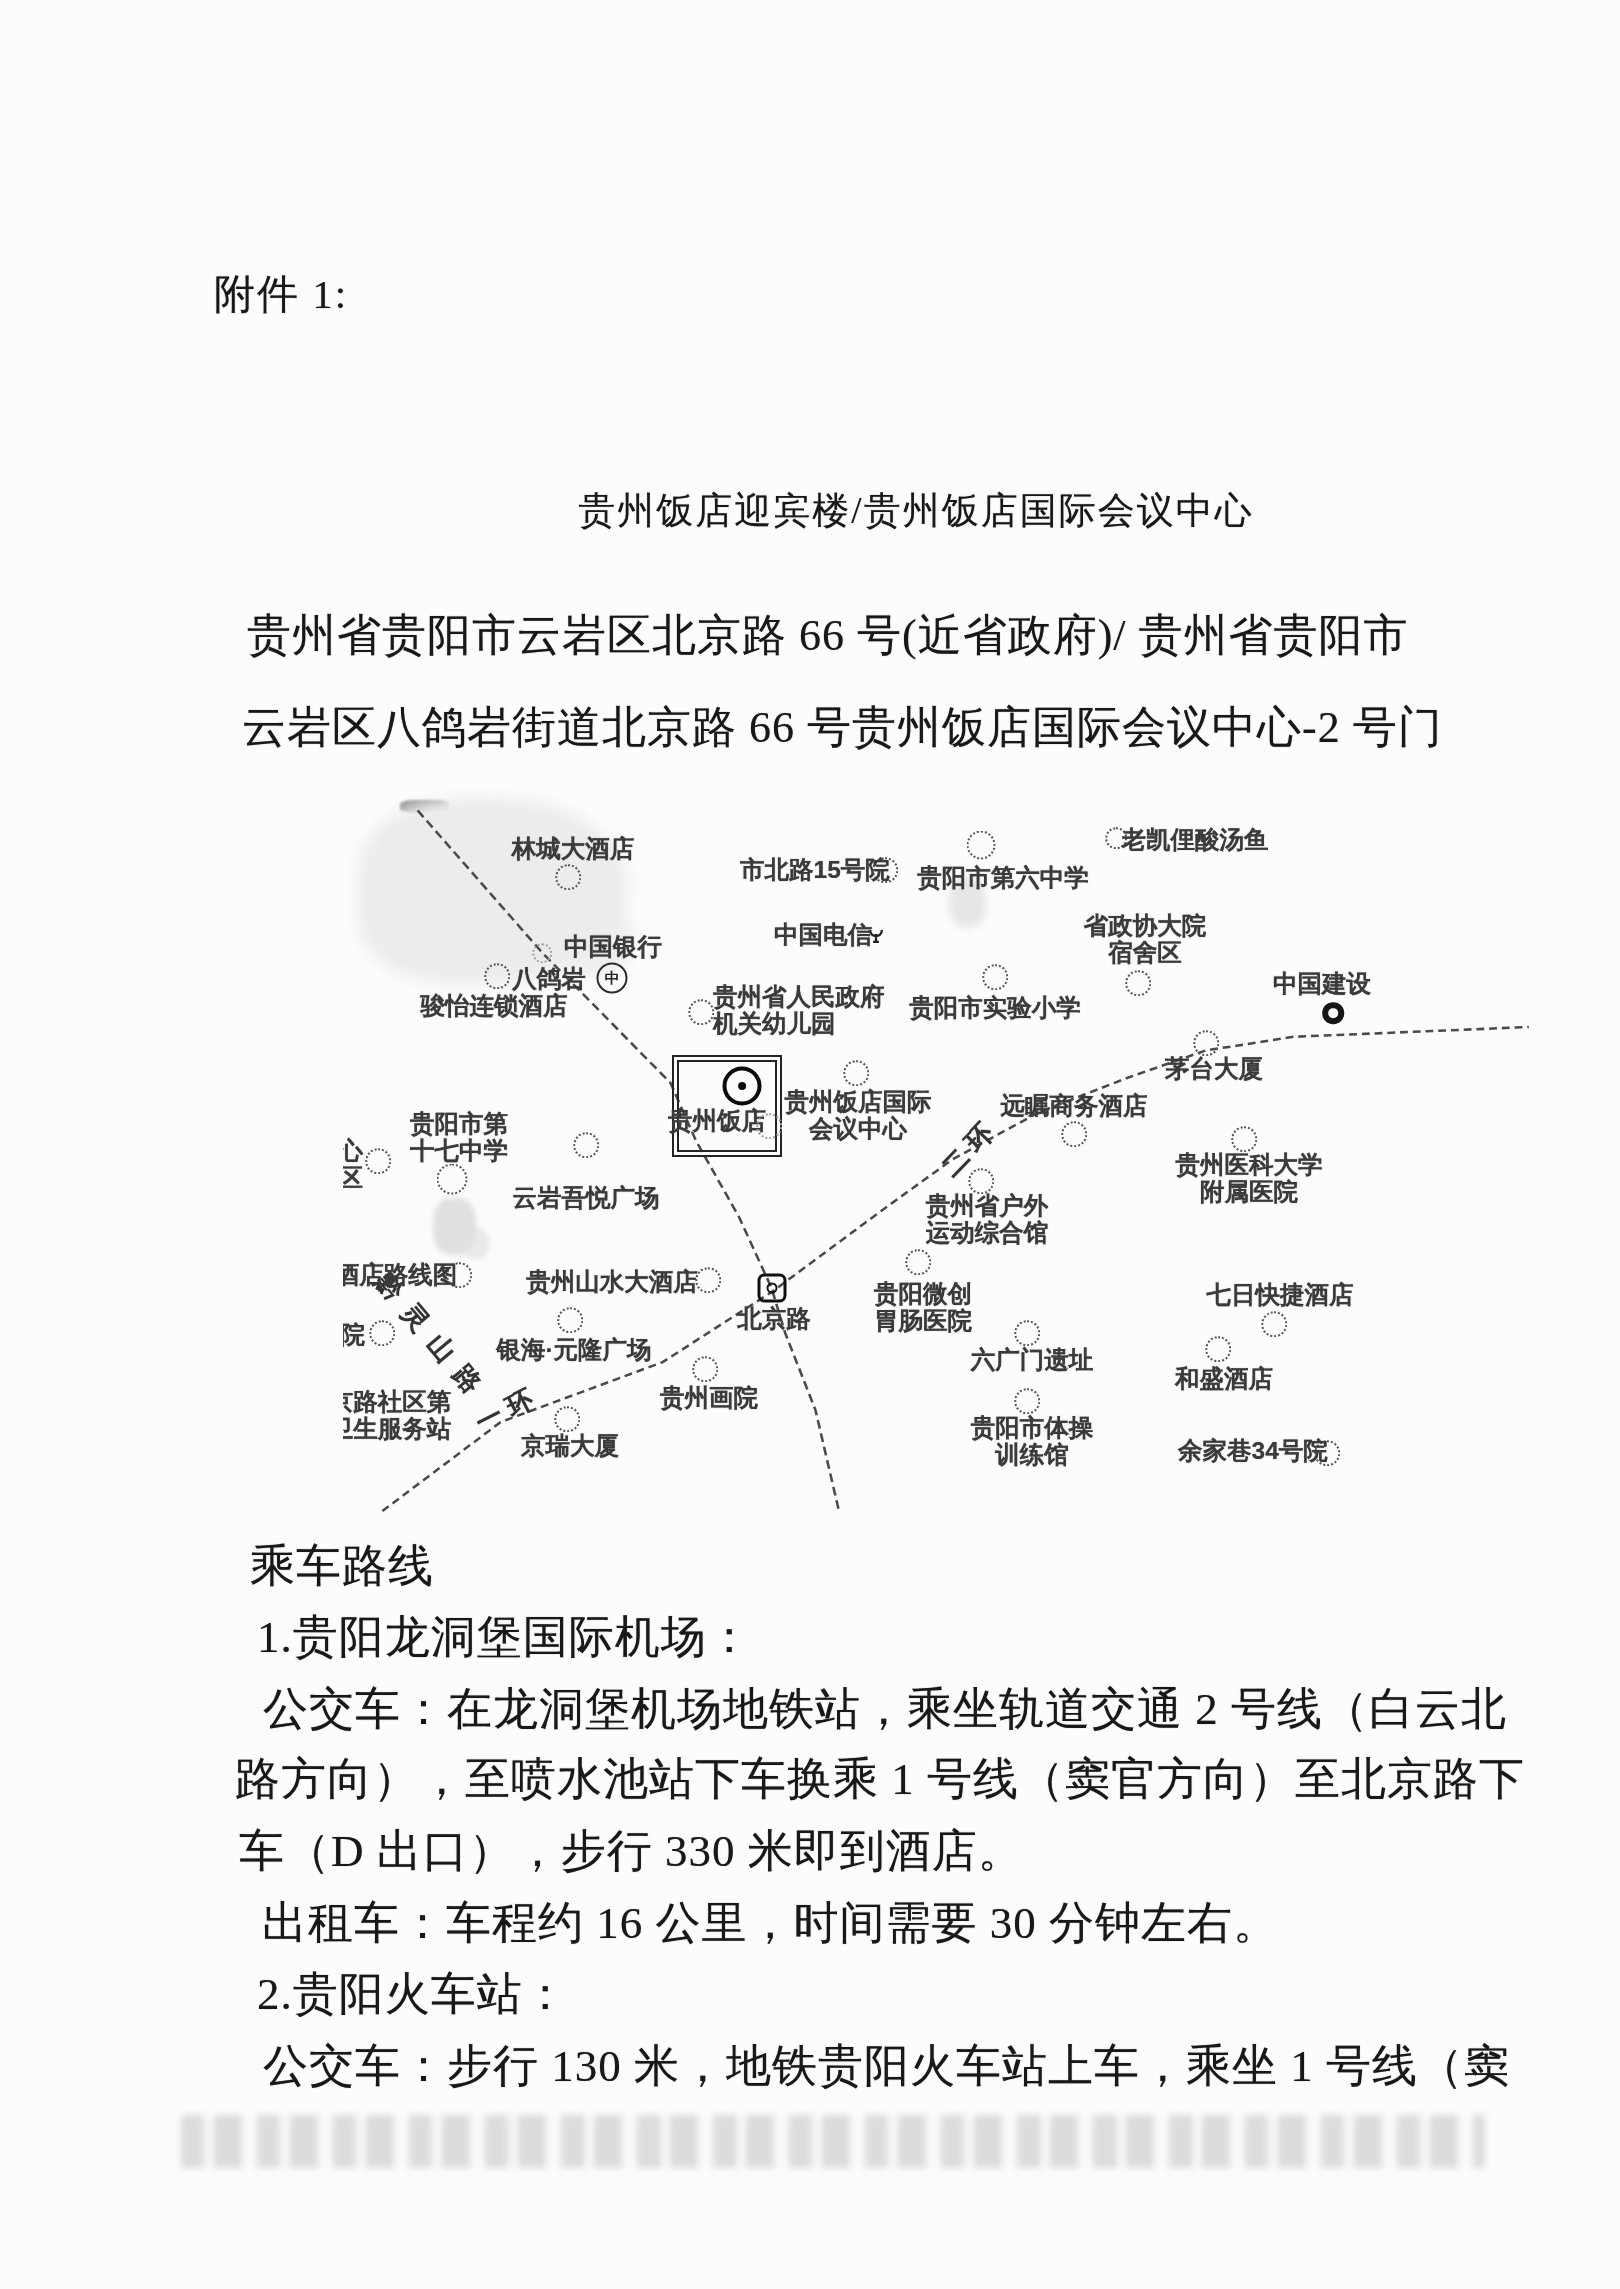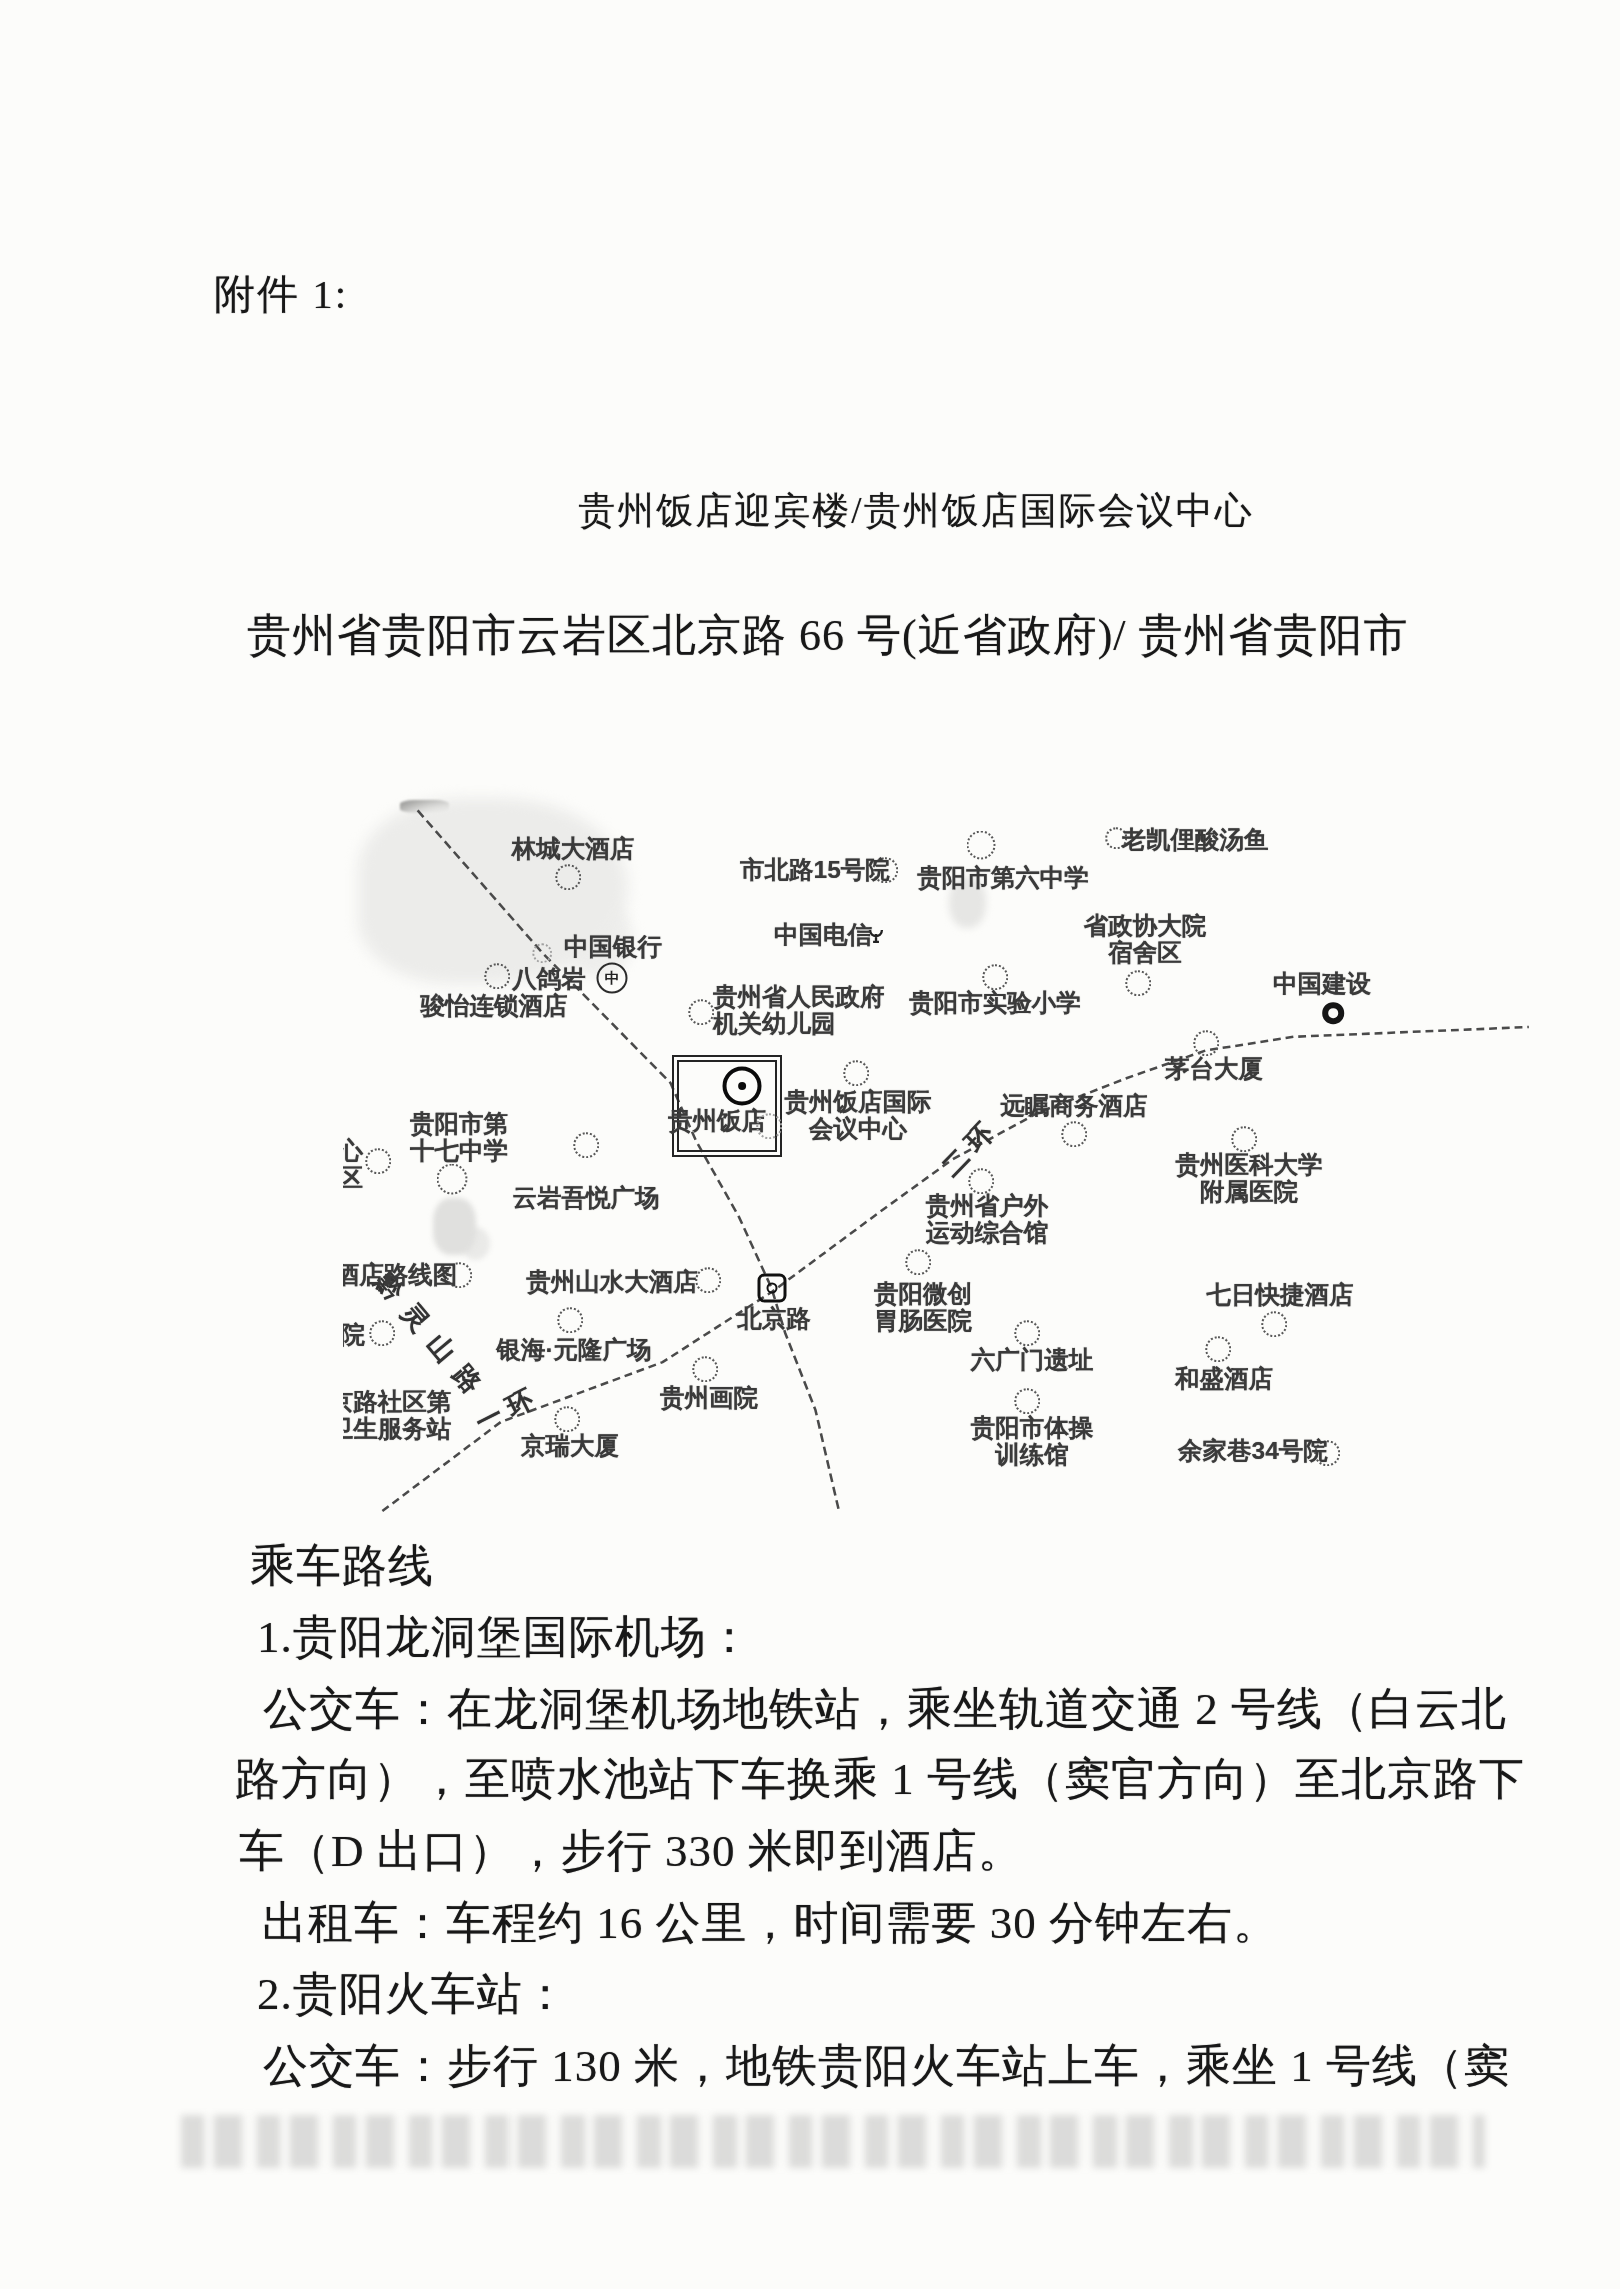--- a/index.html
+++ b/index.html
@@ -48,20 +48,21 @@
 
 <div class="page">
 
   <div class="abs attach fuzz" style="left:214px;top:267px;">附件 1:</div>
 
 
   <div class="abs subtitle fuzz" style="left:916px;top:486px;">贵州饭店迎宾楼/贵州饭店国际会议中心</div>
 
   <div class="abs addr fuzz" style="left:247px;top:606px;">贵州省贵阳市云岩区北京路 66 号(近省政府)/ 贵州省贵阳市</div>
 
+  <div class="abs addr fuzz" style="left:242px;top:698px;">云岩区八鸽岩街道北京路 66 号贵州饭店国际会议中心-2 号门</div>
 
   <div class="map">
       <div class="smudge" style="left: 57px; top: 15.7px; width: 49px; height: 13.7px; background: rgb(154, 154, 152); filter: blur(1px); border-radius: 30%;"></div>
       <div class="smudge" style="left: 118px; top: 443px; width: 29px; height: 33px; background: rgb(234, 234, 232); filter: blur(2.9px); border-radius: 50%;"></div>
       <div class="smudge" style="left: 90px; top: 414px; width: 43px; height: 57px; background: rgb(224, 224, 222); filter: blur(2.9px); border-radius: 40%;"></div>
       <div class="smudge" style="left: 606px; top: 93px; width: 37px; height: 51px; background: rgb(230, 230, 228); filter: blur(3.9px); border-radius: 45%;"></div>
       <div class="smudge" style="left: 221px; top: 116px; width: 69px; height: 78px; background: rgb(239, 239, 237); filter: blur(5.9px); border-radius: 50%;"></div>
       <div class="smudge" style="left: 14.7px; top: 13.7px; width: 270px; height: 186px; background: rgb(236, 236, 234); filter: blur(6.9px); border-radius: 45% 55% 60% 40%;"></div>
     <svg viewBox="0 0 1210 745" width="1186" height="730" class="roads">
         <polyline points="76,27 203,172 334,305 360,364 404,442 437,514 451,560 482,639 506,742" fill="none" stroke="#4a4a4a" stroke-width="2.6" stroke-dasharray="9 5"></polyline>
@@ -106,21 +107,21 @@
       </div>
       <div class="plabel" style="left: 151px; top: 222px;">
         <div>骏怡连锁酒店</div>
       </div>
       <div class="icn dot" style="width: 25.5px; height: 25.5px; left: 795px; top: 199px;"></div>
       <div class="plabel" style="left: 802px; top: 155px;">
         <div>省政协大院</div>
         <div>宿舍区</div>
       </div>
       <div class="icn dot" style="width: 25.5px; height: 25.5px; left: 652px; top: 193px;"></div>
-      <div class="plabel" style="left: 652px; top: 219px;">
+      <div class="plabel" style="left: 652px; top: 226px; font-family: Liberation Mono, monospace;">
         <div>贵阳市实验小学</div>
       </div>
       <div class="icn solid" style="width: 21.6px; height: 21.6px; left: 990px; top: 229px;"></div>
       <div class="plabel" style="left: 979px; top: 200px;">
         <div>中国建设</div>
       </div>
       <div class="icn dot" style="width: 25.5px; height: 25.5px; left: 358px; top: 228px;"></div>
       <div class="plabel" style="left: 370px; top: 226px; transform: translate(0px, -50%); text-align: left;">
         <div>贵州省人民政府</div>
         <div>机关幼儿园</div>

